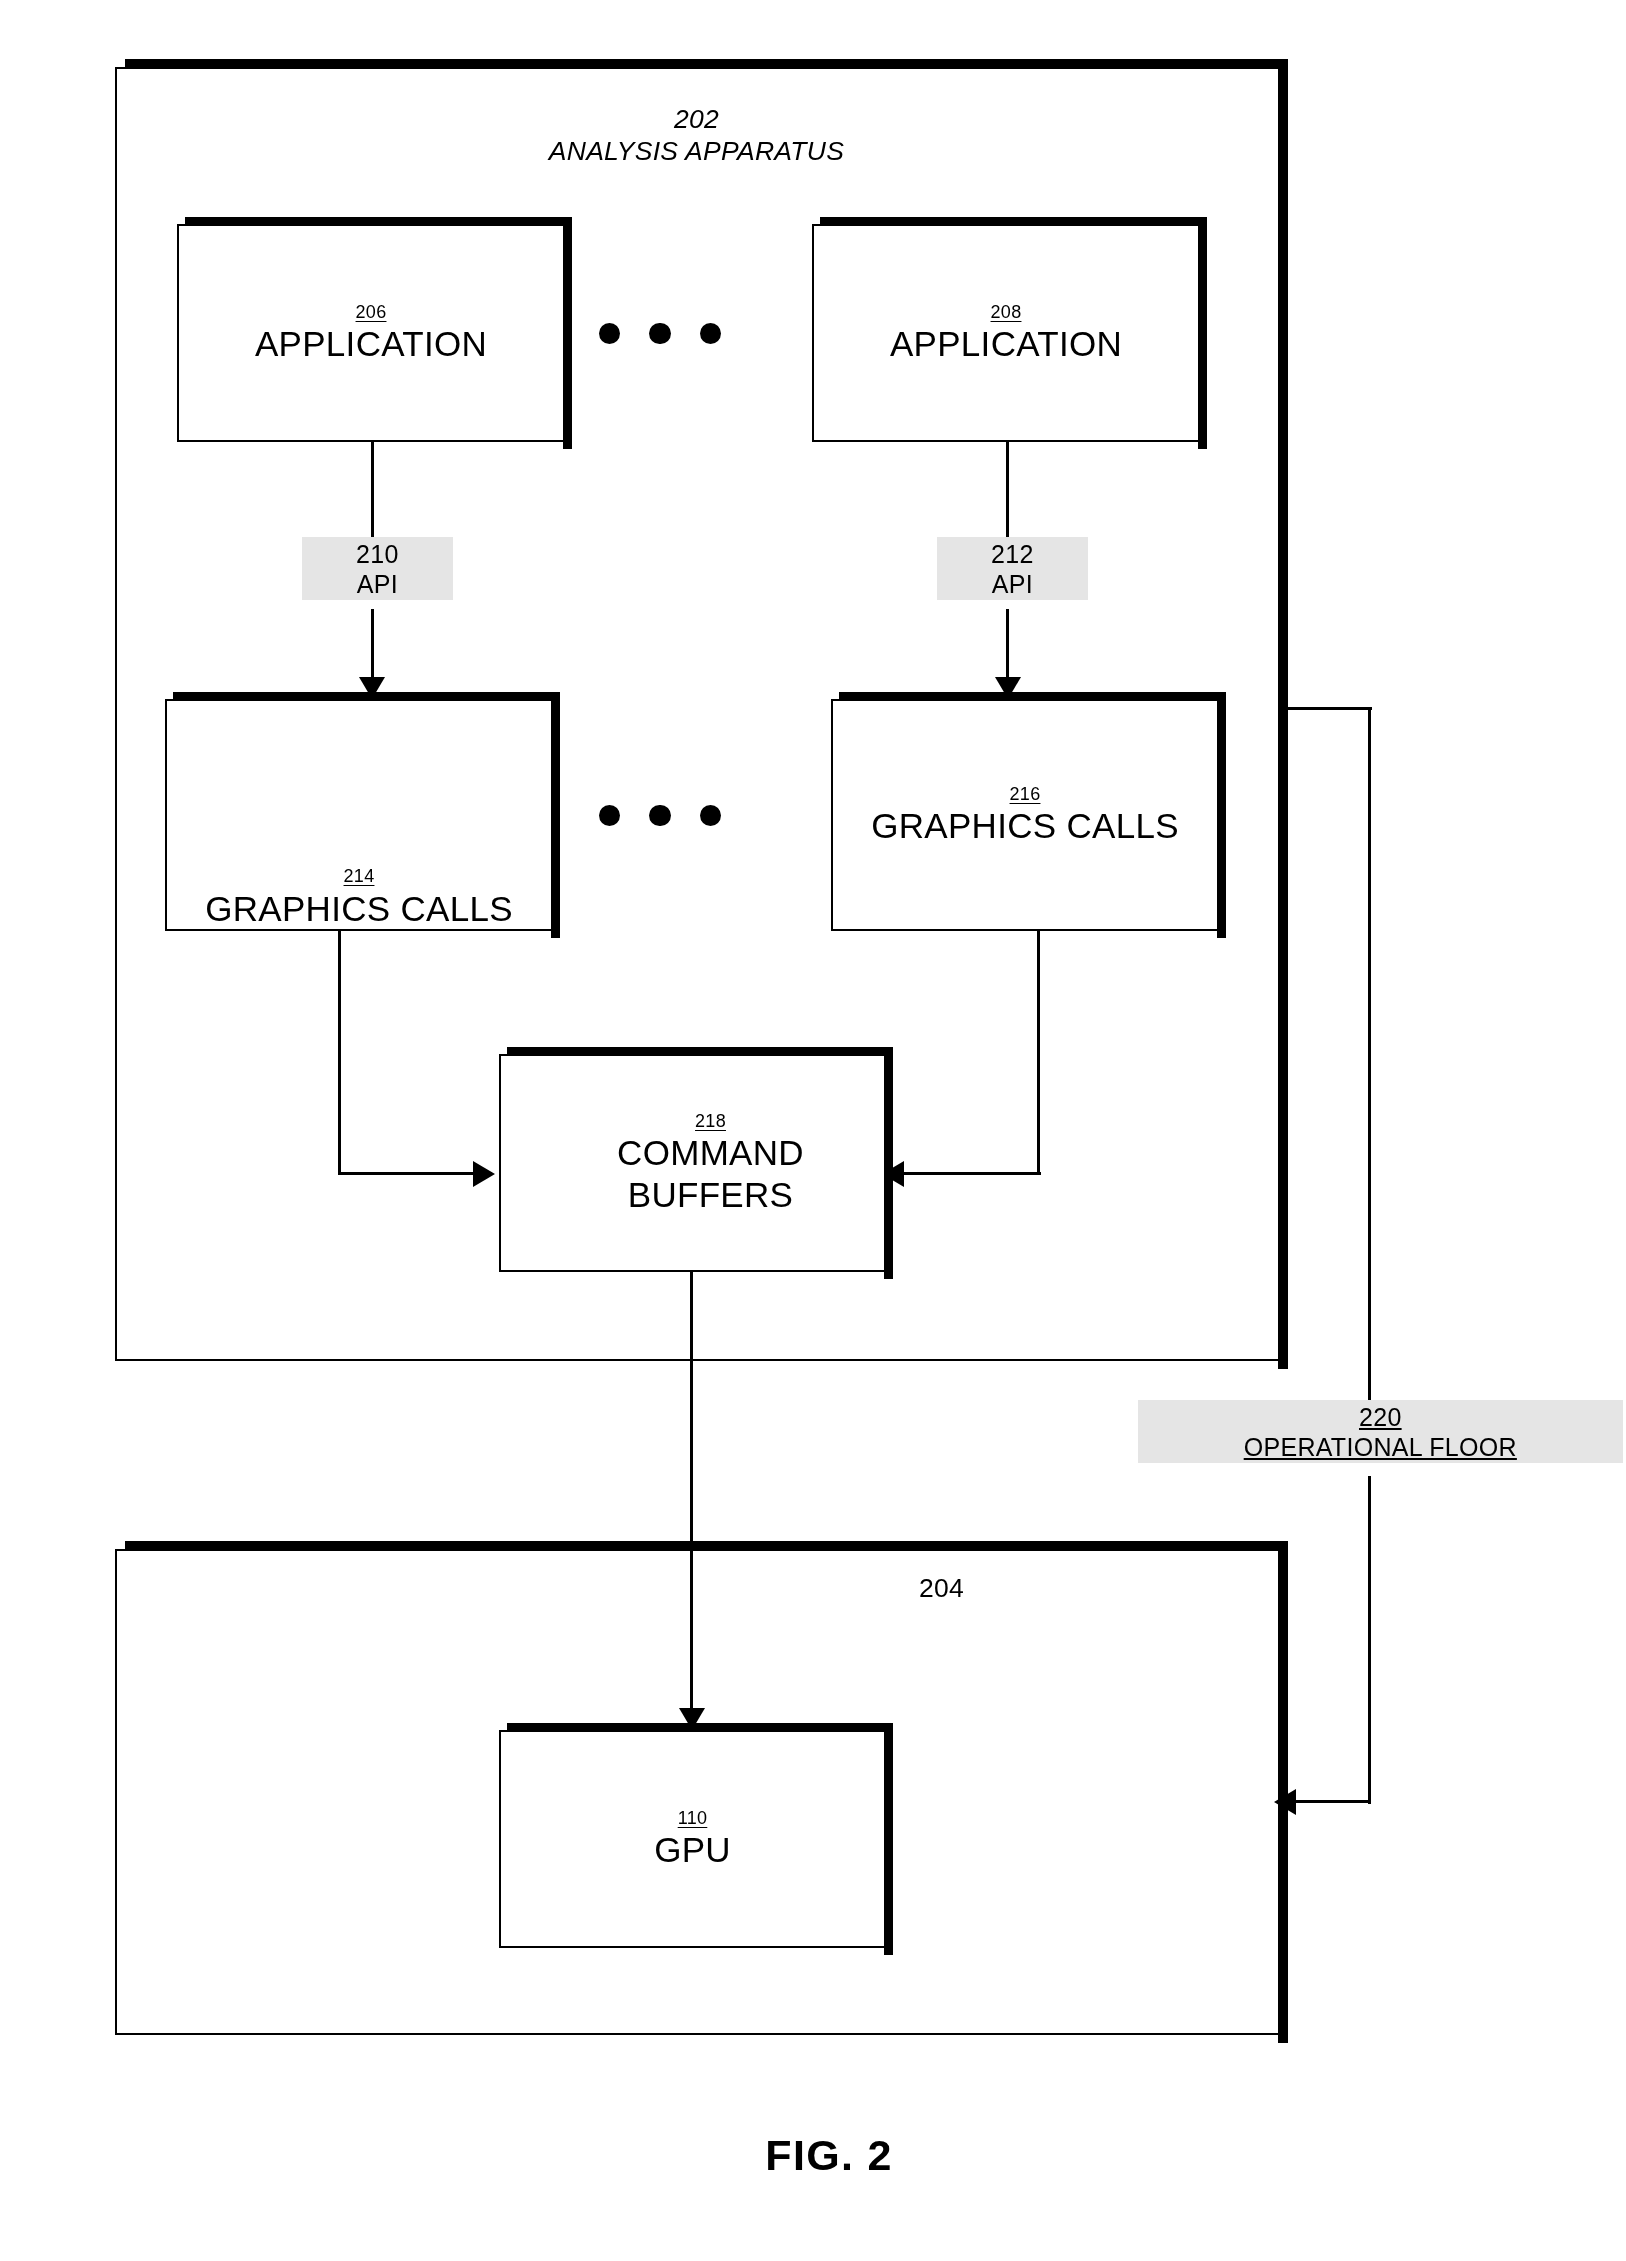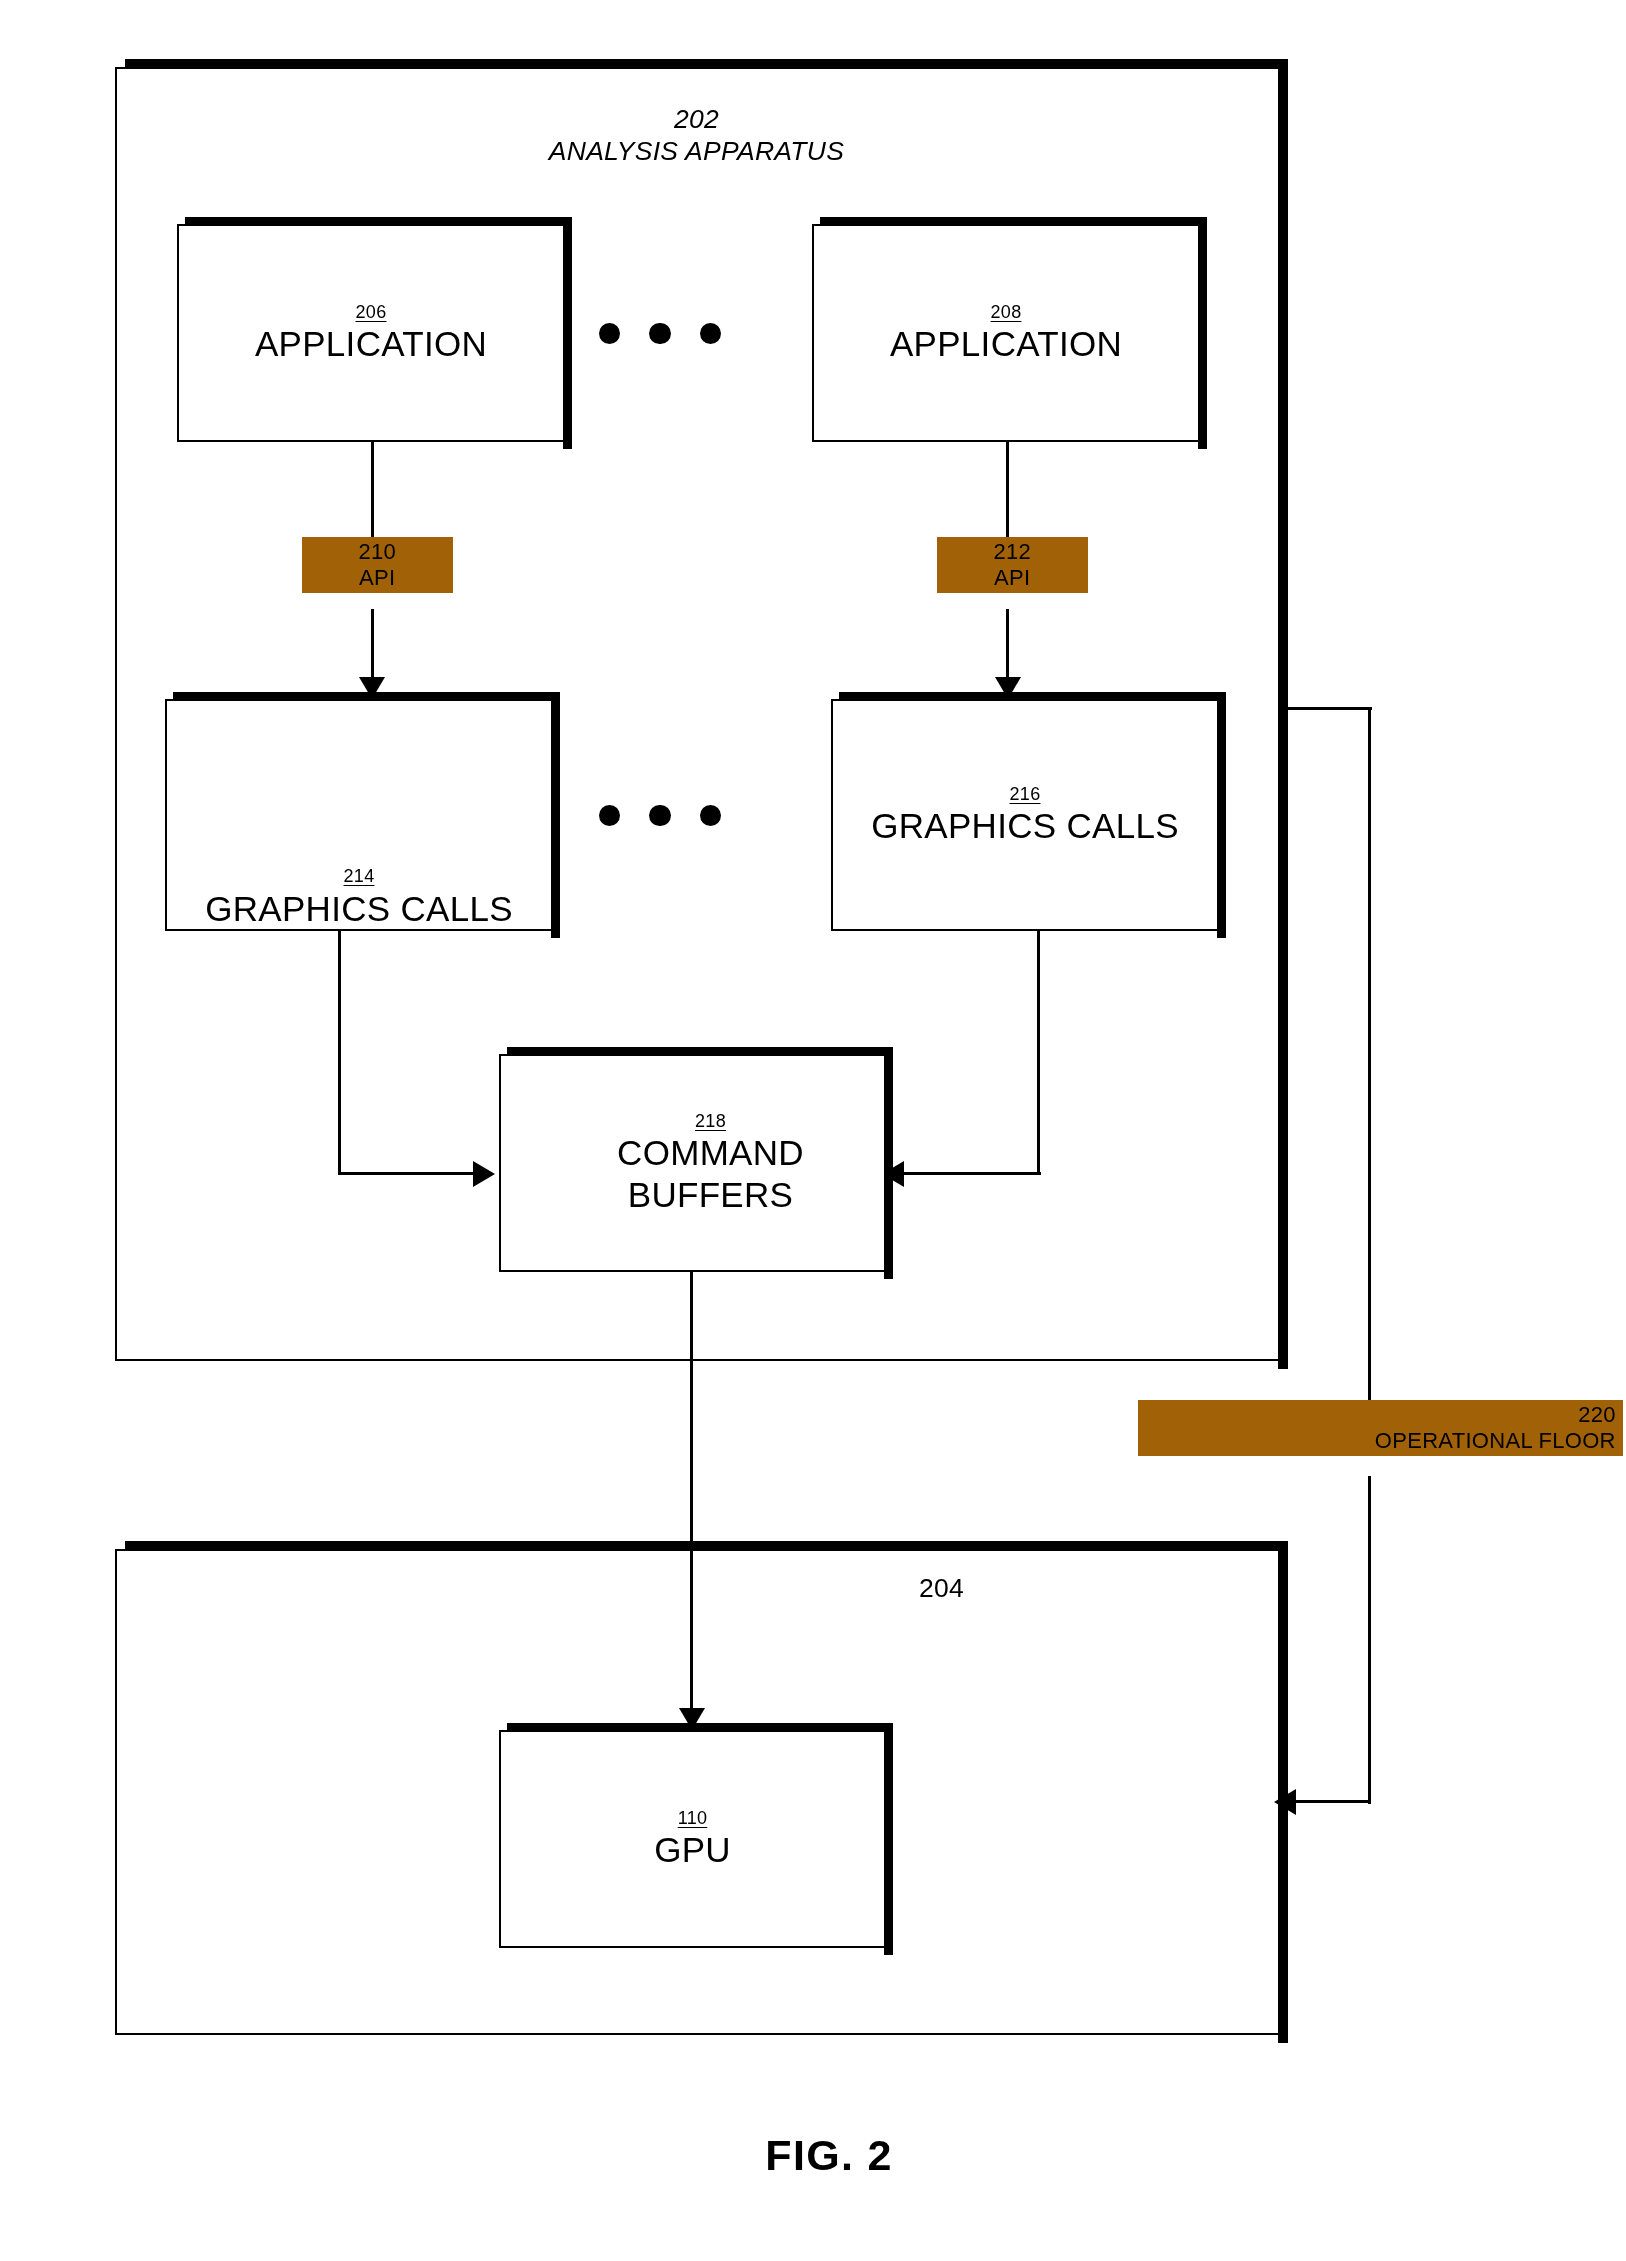--- a/index.html
+++ b/index.html
@@ -100,24 +100,24 @@
     letter-spacing: 0.3px;
     z-index: 6;
   }
   .caption .cap-ref { display: block; }
   .caption .cap-text { display: block; }
 
   
   .edgelabel {
     position: absolute;
     text-align: center;
-    font-size: 22px;
+    font-size: 25px;
     line-height: 1.2;
     letter-spacing: 0.3px;
-    background: #a16207;
+    background: #e5e5e5;
     z-index: 7;
     padding: 1.7px 6.8px;
   }
   .edgelabel span { display: block; }
 
   
   .dots { position: absolute; display: flex; gap: 29px; z-index: 6; }
   .dots i {
     display: block;
     width: 21.4px; height: 21.4px;
@@ -237,21 +237,21 @@
     <span class="ref">218</span>
     <span class="nodelabel">COMMAND
 BUFFERS</span>
   </div>
 
   <div class="vline" style="left:690px; top:1272px; height:442px;"></div>
   <div class="arrow-down" style="left:679px; top:1708px;"></div>
 
   <div class="hline" style="left:1280px; top:707px; width:92px;"></div>
   <div class="vline" style="left:1368px; top:707px; height:697px;"></div>
-  <div class="edgelabel" style="left:1138px; top:1400px; width:471px; text-align:right;">
+  <div class="edgelabel" style="left:1138px; top:1400px; width:471px; text-align:center;text-decoration:underline;">
     <span>220</span>
     <span>OPERATIONAL FLOOR</span>
   </div>
   <div class="vline" style="left:1368px; top:1476px; height:328px;"></div>
   <div class="hline" style="left:1295px; top:1800px; width:76px;"></div>
   <div class="arrow-left" style="left:1274px; top:1789px;"></div>
 
   <div class="apparatus" style="left:115px; top:1549px; width:1165px; height:486px;"></div>
 
   <div class="caption" style="left:676px; top:1573px; width:531px;">

